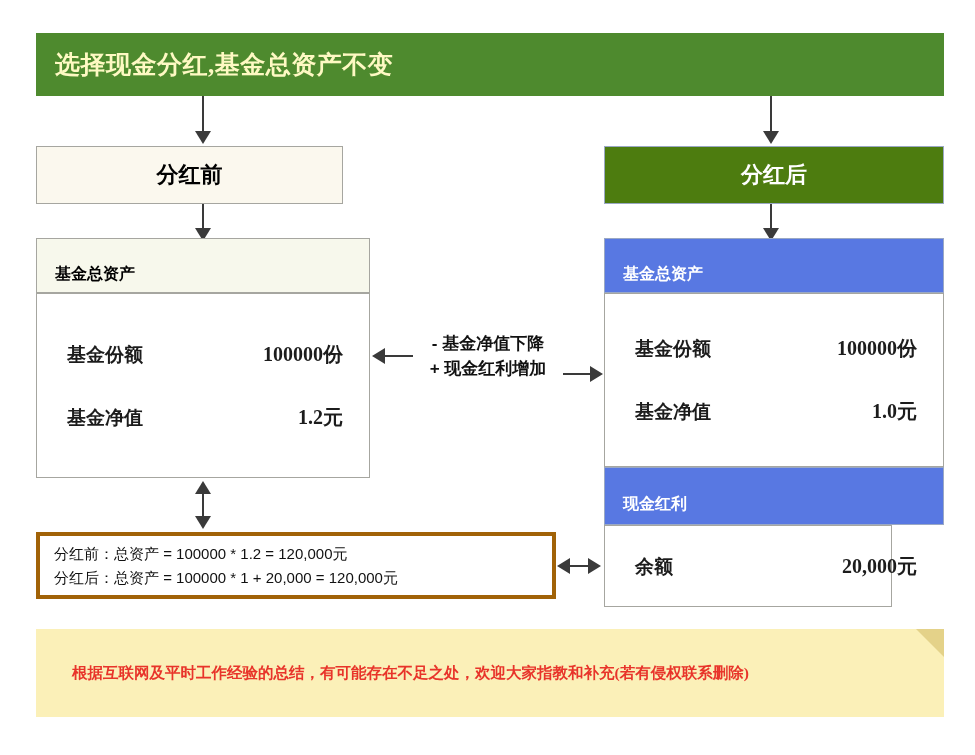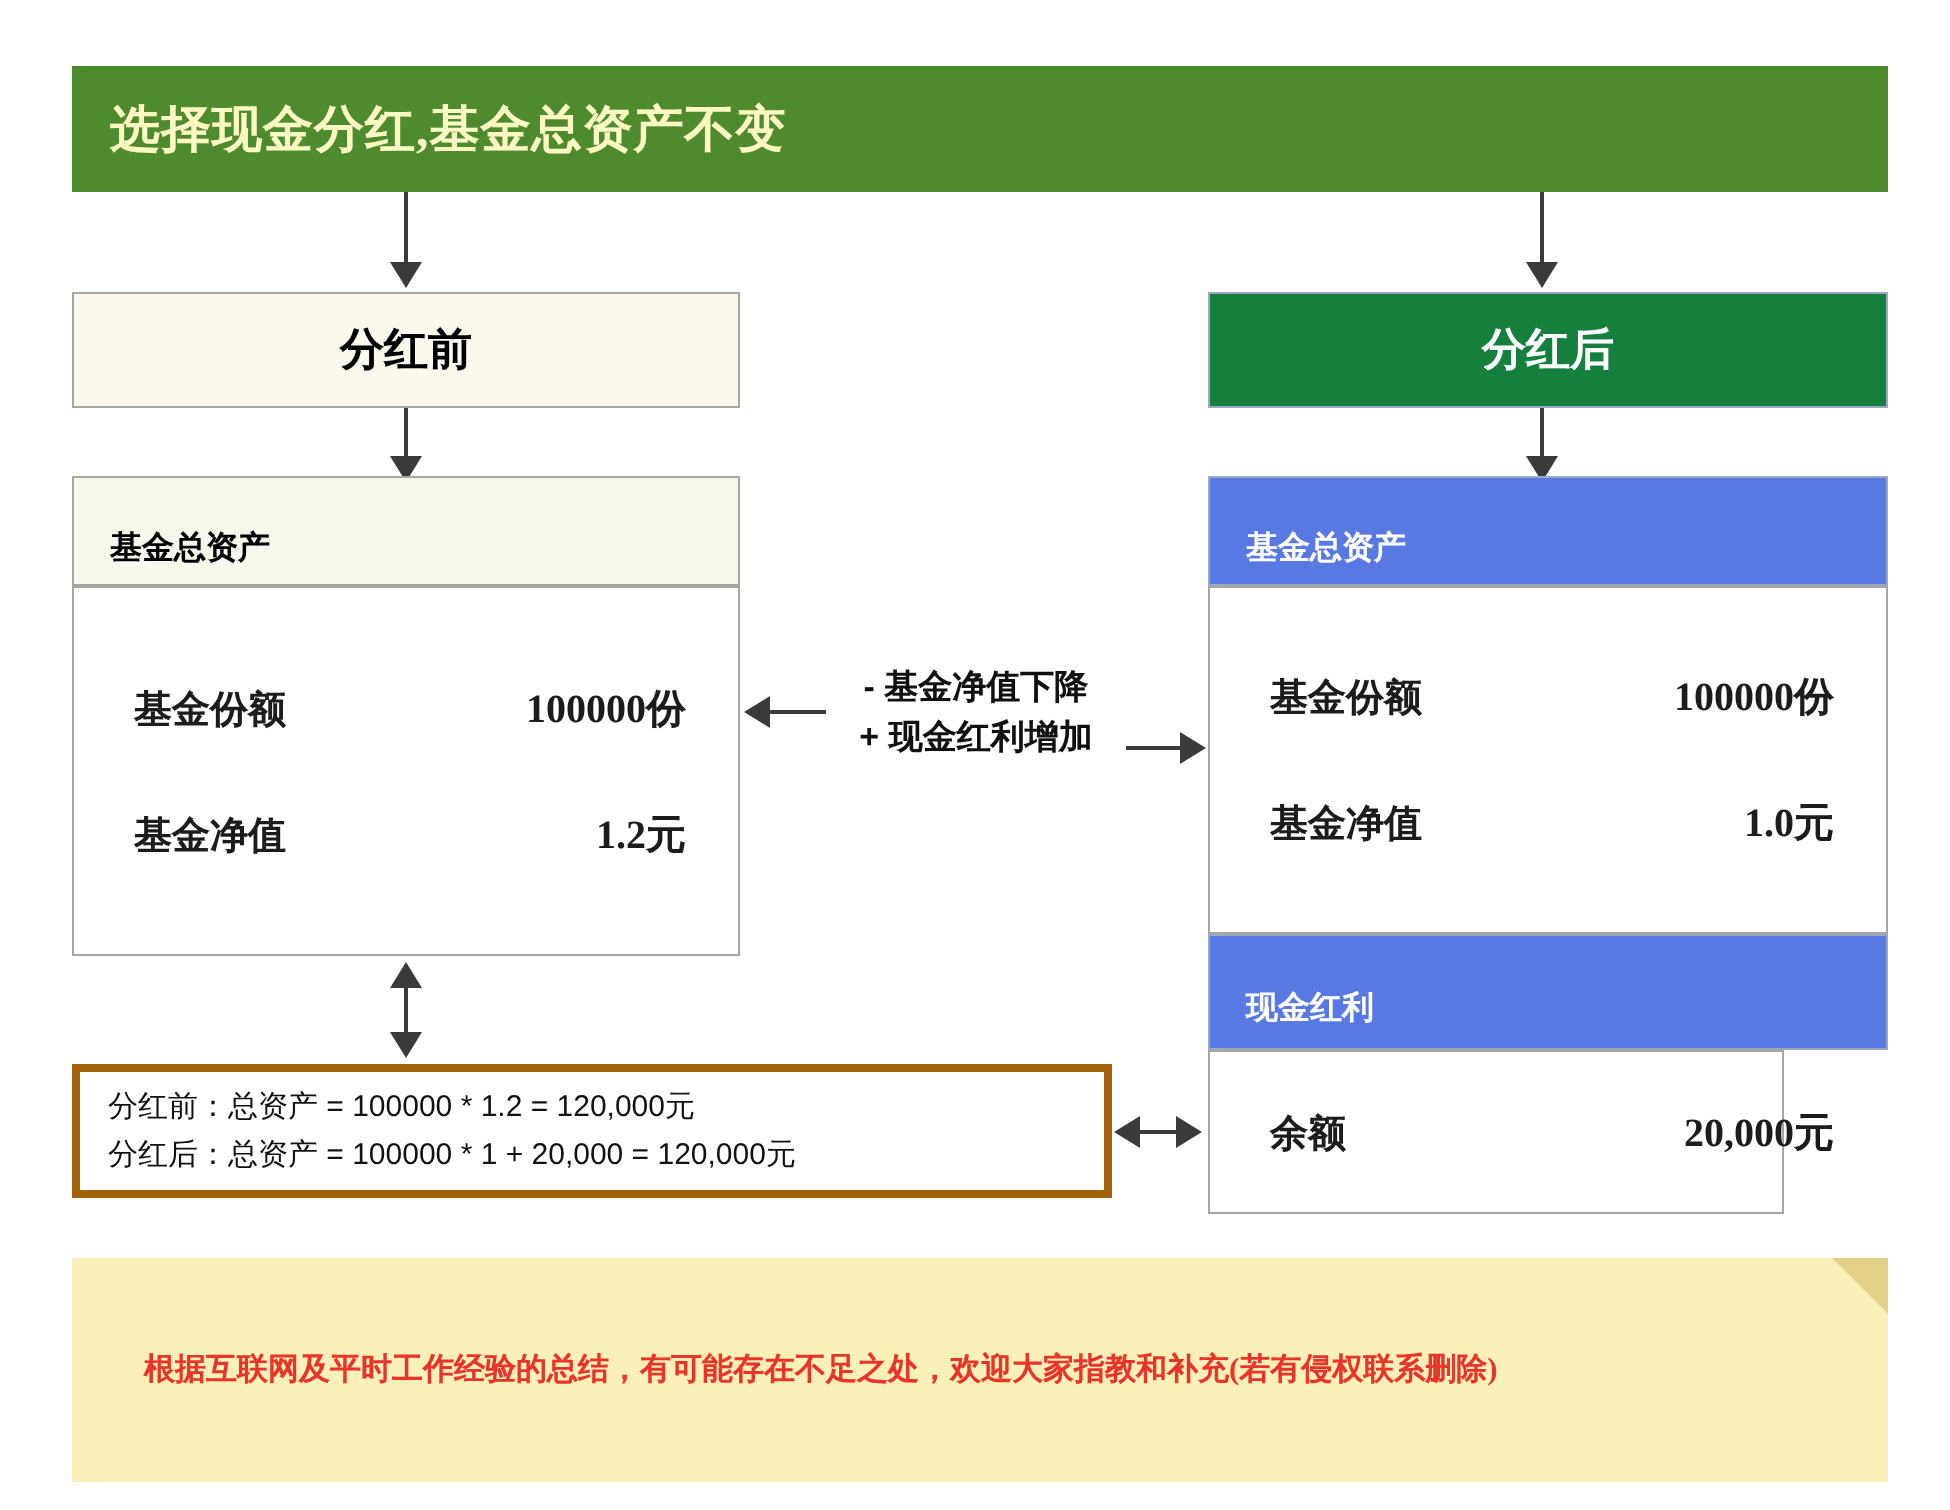--- a/index.html
+++ b/index.html
@@ -66,21 +66,21 @@
     margin-left: 18px;
     margin-top: 17px;
   }
 
   
   .cream-title { background: #fbf8ee; }
   .cream-band  { background: #f7f8ec; }
   .white-body  { background: #ffffff; }
 
   
-  .blue-title  { background: #15803d; border-color: #9aa8c4; }
+  .blue-title  { background: #4d7c0f; border-color: #9aa8c4; }
   .blue-band   { background: #5878e2; border-color: #9aa8c4; }
   .blue-title .title-text,
   .blue-band .band-text { color: #ffffff; }
 
   
   .rows {
     position: absolute;
     box-sizing: border-box;
     display: flex;
     flex-direction: column;
@@ -181,21 +181,21 @@
     line-height: 1.55;
     white-space: nowrap;
   }
 
   
   .footer-banner {
     position: absolute;
     left: 36px;
     top: 629px;
     width: 908px;
-    height: 112px;
+    height: 88px;
     background: #fbf0b8;
     overflow: hidden;
   }
   .footer-fold {
     position: absolute;
     right: 0;
     top: 0;
     width: 0; height: 0;
     border-left: 28px solid transparent;
     border-top: 28px solid #e4d289;
@@ -220,21 +220,21 @@
   <div class="header-banner">
     <span class="header-title">选择现金分红,基金总资产不变</span>
   </div>
 
   <div class="vline" style="left:202px; top:96px; height:44px;"></div>
   <div class="arrow-down" style="left:195px; top:131px;"></div>
 
   <div class="vline" style="left:770px; top:96px; height:44px;"></div>
   <div class="arrow-down" style="left:763px; top:131px;"></div>
 
-  <div class="box title-box cream-title" style="left:36px; top:146px; width:334px; height:58px;">
+  <div class="box title-box cream-title" style="left:36px; top:146px; width:307px; height:58px;">
     <span class="title-text">分红前</span>
   </div>
 
   <div class="vline" style="left:202px; top:204px; height:32px;"></div>
   <div class="arrow-down" style="left:195px; top:228px;"></div>
 
   <div class="box band cream-band" style="left:36px; top:238px; width:334px; height:55px;">
     <span class="band-text">基金总资产</span>
   </div>
 

